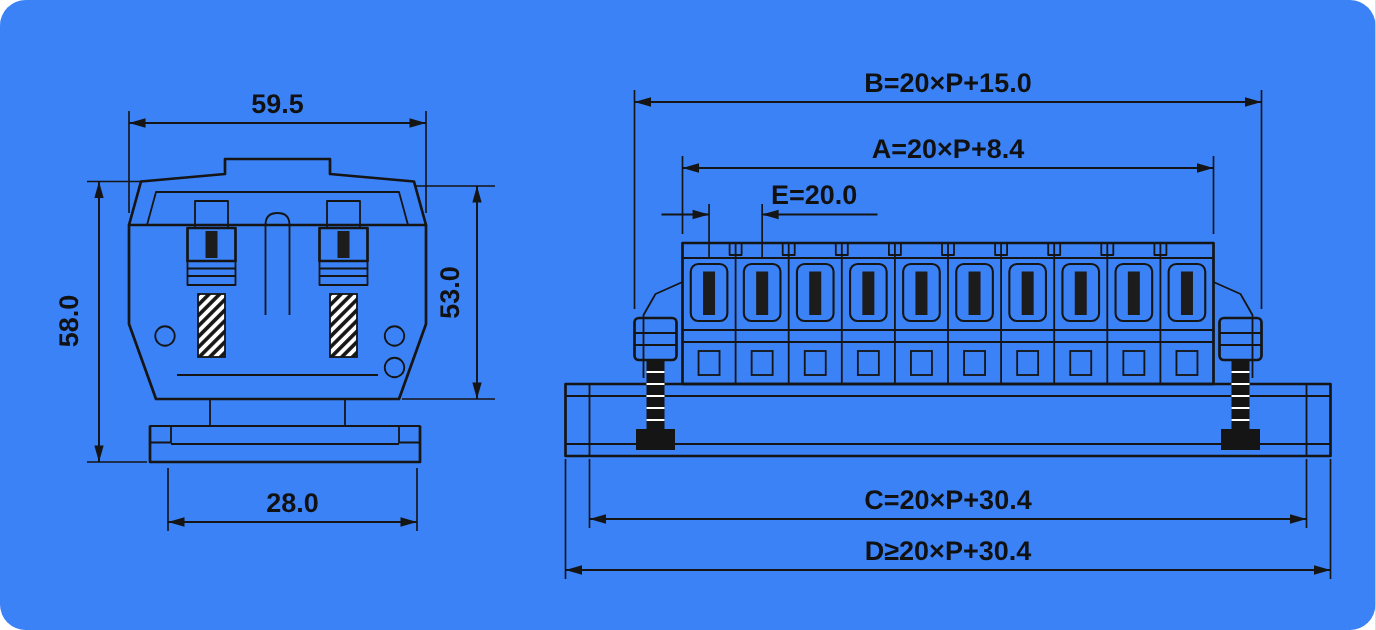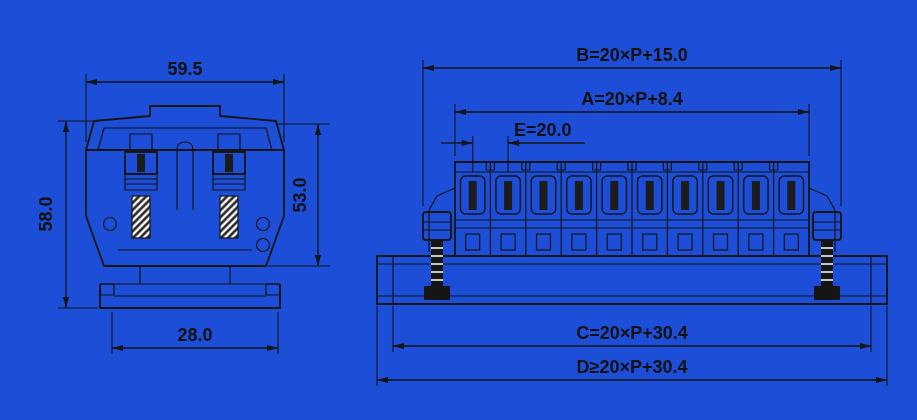--- a/index.html
+++ b/index.html
@@ -1,16 +1,16 @@
 <!DOCTYPE html>
 <html><head>
 <meta charset="utf-8">
 <style>
   html,body{margin:0;padding:0;background:#ffffff;}
-  .stage{position:relative;width:917px;height:420px;background:#1d4ed8;overflow:hidden;}
+  .stage{position:relative;width:917px;height:420px;background:#3b82f6;overflow:hidden;border-radius:17px;}
   .ln{stroke:#151515;stroke-width:1.8;fill:none;stroke-linejoin:round;}
   .t{stroke-width:1.2;}
   .dl{stroke:#151515;stroke-width:1.3;fill:none;}
   .xl{stroke:#151515;stroke-width:1.1;fill:none;}
   .dim{font-family:"Liberation Sans", sans-serif;font-weight:bold;font-size:18px;fill:#111111;}
 </style>
 </head>
 <body>
 
 <div class="stage">

